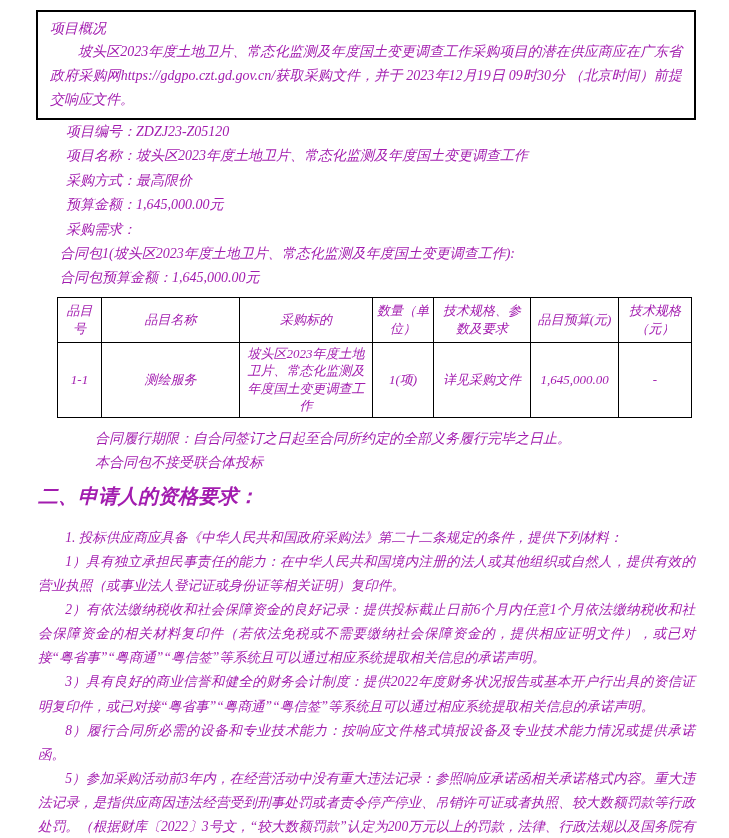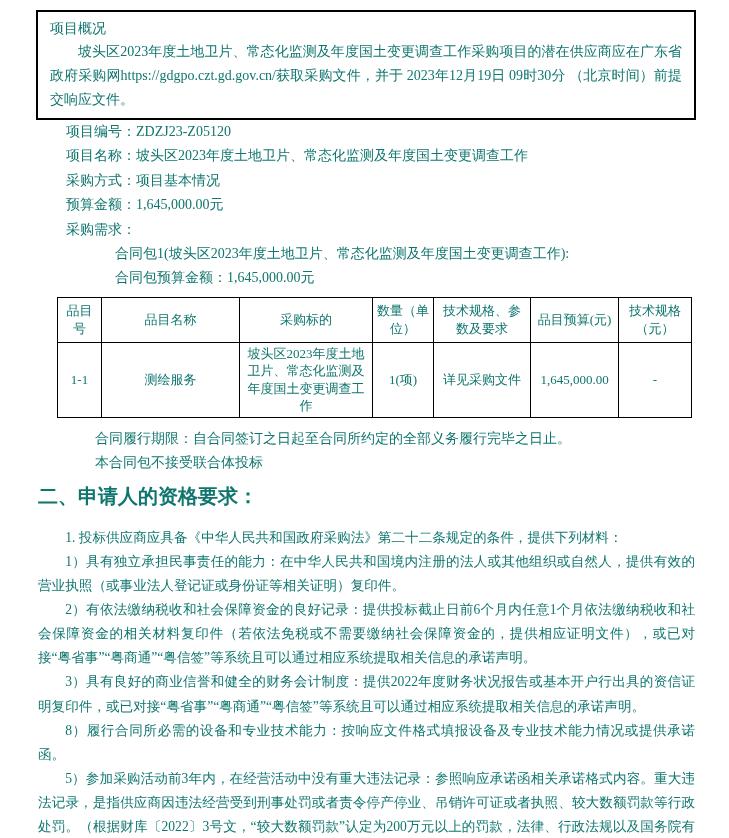--- a/index.html
+++ b/index.html
@@ -1,24 +1,25 @@
 <!DOCTYPE html>
 <html><head>
 <meta charset="utf-8">
 <style>
   html,body { margin:0; padding:0; background:#ffffff; }
   .page {
     position:relative;
     width:729px; height:838px;
     background:#ffffff;
-    color:#0f766e;
+    color:#a21caf;
     font-family:"Liberation Serif","DejaVu Serif",serif;
     font-size:14px;
     overflow:hidden;
     box-sizing:border-box;
+    font-style:italic;
   }
   
   .overview-box {
     margin:10px 33px 0 36px;
     border:2px solid #000;
     padding:5px 12px 6px 12px;
   }
   .overview-title { line-height:23px; }
   .overview-paragraph {
     text-indent:2em;
@@ -36,21 +37,21 @@
   }
   .section-heading-2 {
     font-family:"Liberation Sans","DejaVu Sans",sans-serif;
     font-weight:bold;
     font-size:20px;
     line-height:20px;
     margin:10px 0 20px 38px;
   }
   
   .info-line { margin-left:66px; line-height:24.4px; }
-  .contract-line { margin-left:115px; line-height:24.4px; }
+  .contract-line { margin-left:60px; line-height:24.4px; }
   
   table.items {
     border-collapse:collapse;
     margin:6px 0 0 57px;
     width:634px;
     table-layout:fixed;
     font-size:13px;
   }
   table.items th, table.items td {
     border:1.5px solid #000;
@@ -88,21 +89,21 @@
   </div>
 
 
   <div class="info-line">
     <span>项目编号：</span><span>ZDZJ23-Z05120</span>
   </div>
   <div class="info-line">
     <span>项目名称：</span><span>坡头区2023年度土地卫片、常态化监测及年度国土变更调查工作</span>
   </div>
   <div class="info-line">
-    <span>采购方式：</span><span>项目基本情况</span>
+    <span>采购方式：</span><span>最高限价</span>
   </div>
   <div class="info-line">
     <span>预算金额：</span><span>1,645,000.00元</span>
   </div>
   <div class="info-line">
     <span>采购需求：</span><span></span>
   </div>
 
   <div class="contract-line">合同包1(坡头区2023年度土地卫片、常态化监测及年度国土变更调查工作):</div>
   <div class="contract-line">合同包预算金额：1,645,000.00元</div>

